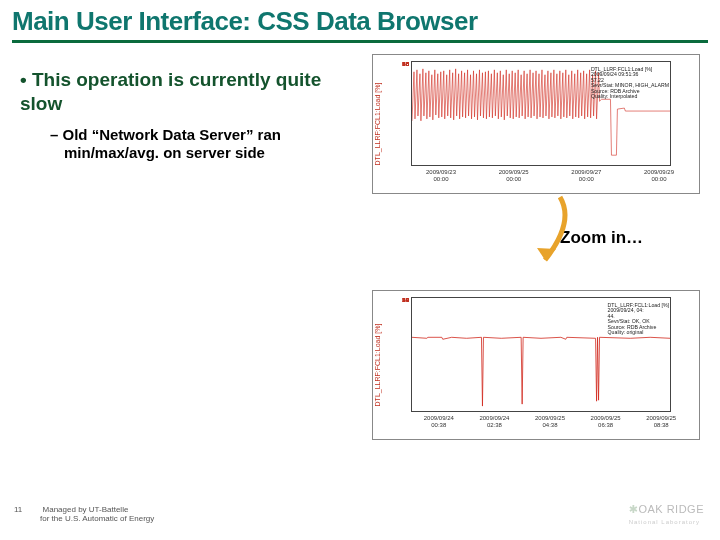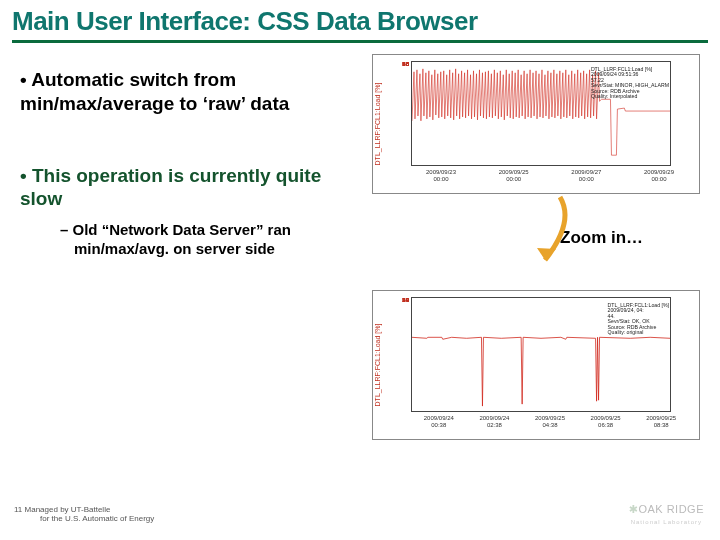--- a/index.html
+++ b/index.html
@@ -42,21 +42,21 @@
     margin-bottom: 48px;
   }
   .b2 {
     font-size: 19px;
     font-weight: 700;
     color: #14532d;
     line-height: 1.25;
     margin-bottom: 10px;
   }
   .sub {
-    margin-left: 40px;
+    margin-left: 30px;
     font-size: 15px;
     font-weight: 700;
     color: #000;
     line-height: 1.25;
     margin-bottom: 6px;
     text-indent: -14px;
     padding-left: 14px;
   }
   .zoom-label {
     position: absolute;
@@ -139,43 +139,42 @@
     top: 0; left: 0; width: 100%; height: 100%;
   }
   .footer {
     position: absolute;
     bottom: 16px;
     left: 14px;
     font-size: 8px;
     color: #555;
     line-height: 1.1;
   }
-  .footer-text { }
+  .footer-text { margin-left: 18px; }
   .logo {
     position: absolute;
     bottom: 14px;
     right: 16px;
     font-size: 11px;
     color: #bbb;
     letter-spacing: 0.5px;
-    text-align: center;
+    text-align: left;
     line-height: 1;
     margin-top: 36px;
   }
   .logo .small { font-size: 6px; color: #ccc; letter-spacing: 1px; }
   .logo .star { color: #c8d8c8; }
 </style>
 </head>
 <body>
 
 <div class="title">Main User Interface: CSS Data Browser</div>
 <div class="title-underline"></div>
 
 <div class="bullets">
-  <div class="b1">• Automatic switch from min/max/average to ‘raw’ data</div>
   <div class="b2">• This operation is currently quite slow</div>
   <div class="sub">– Old “Network Data Server” ran min/max/avg. on server side</div>
 </div>
 
 <div class="zoom-label">Zoom in…</div>
 
 <div class="arrow">
   <svg viewBox="0 0 60 80">
     <path d="M40 5 Q 55 30 25 68" stroke="#e8a32b" stroke-width="5" fill="none"></path>
     <path d="M25 68 L17 56 L36 57 Z" fill="#e8a32b"></path>

